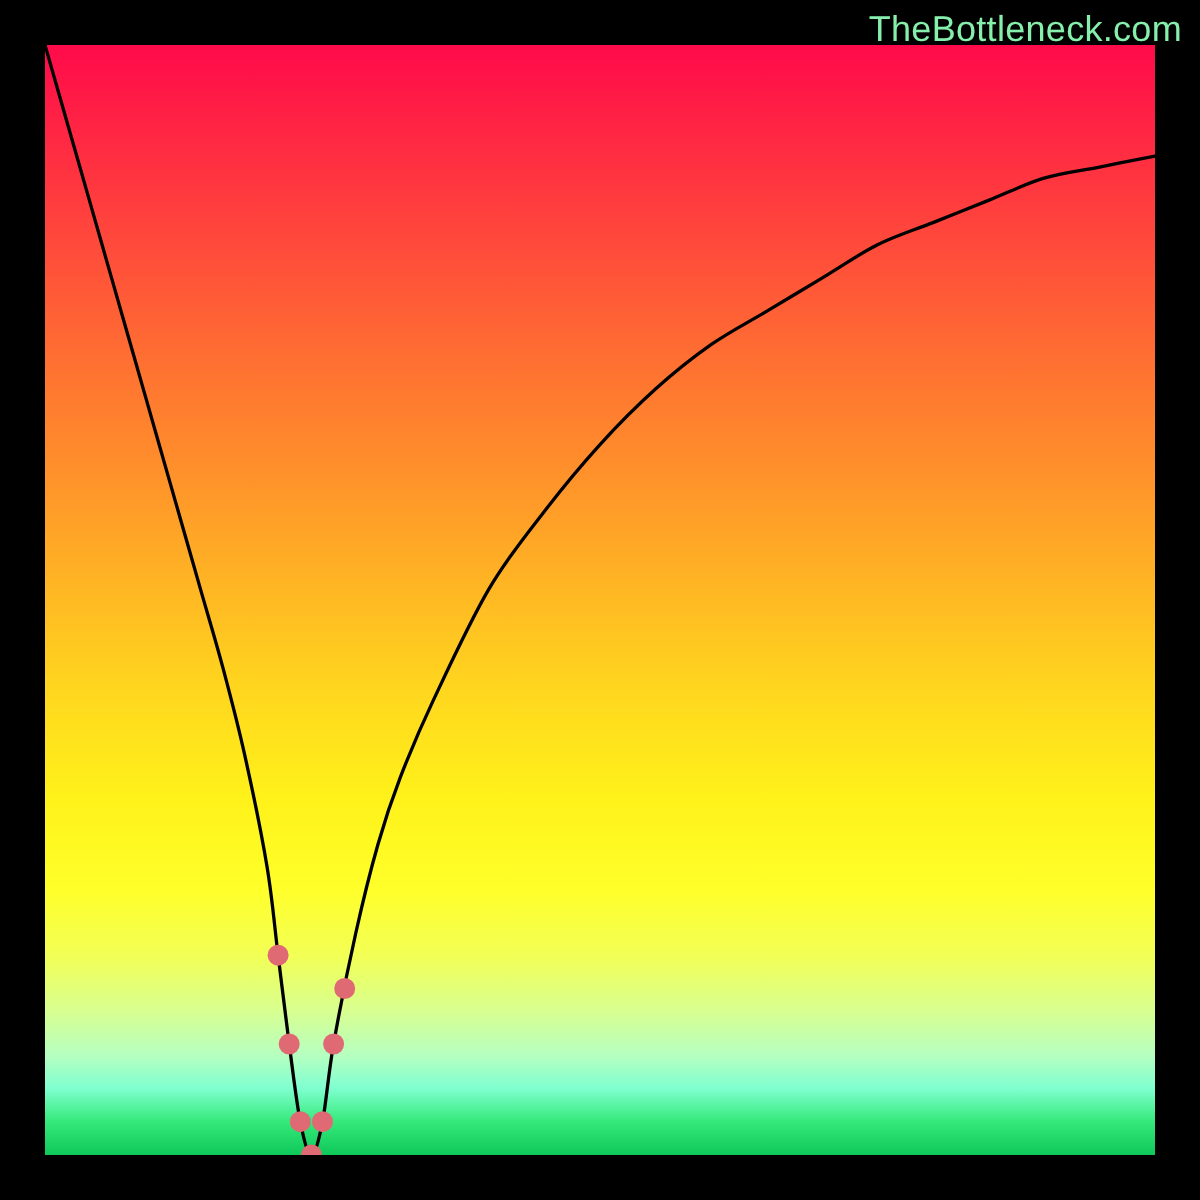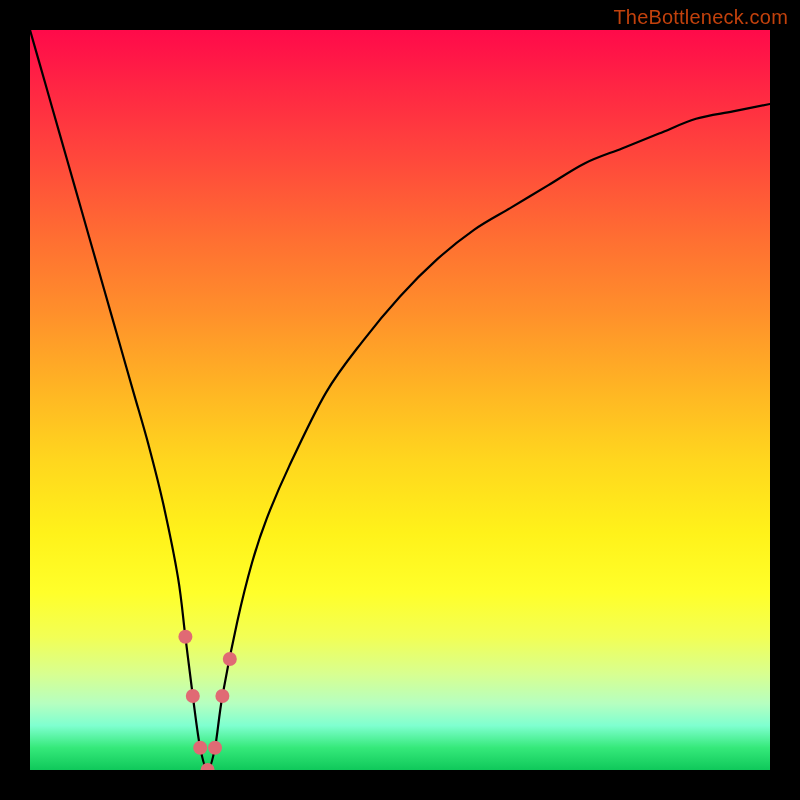--- a/index.html
+++ b/index.html
@@ -59,22 +59,22 @@
     stroke-linecap: round;
   }
   .marker {
     fill: #e06a74;
     stroke: none;
   }
   .watermark {
     position: absolute;
     top: 6px;
     right: 12px;
-    color: #c2410c;
-    font-size: 20px;
+    color: #86efac;
+    font-size: 24px;
     letter-spacing: 0.2px;
     user-select: none;
   }
 </style>
 </head>
 <body>
 
 <div class="stage">
   <div class="watermark">TheBottleneck.com</div>
   <div class="plot">

